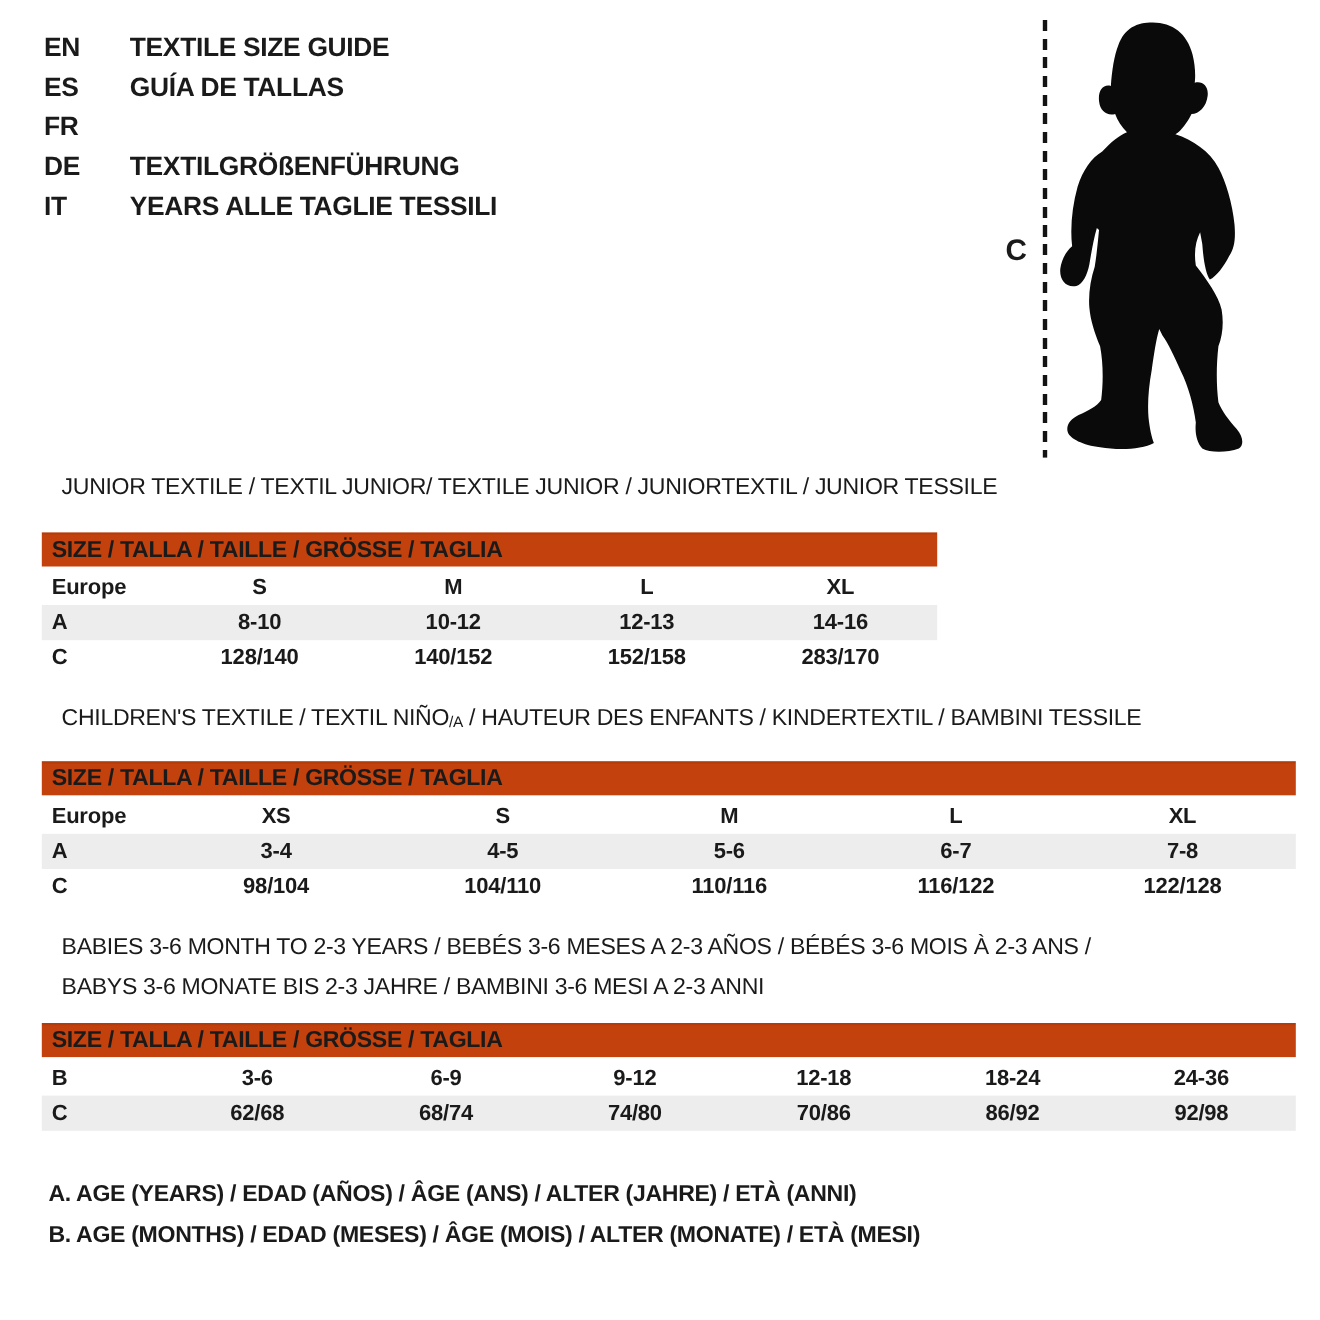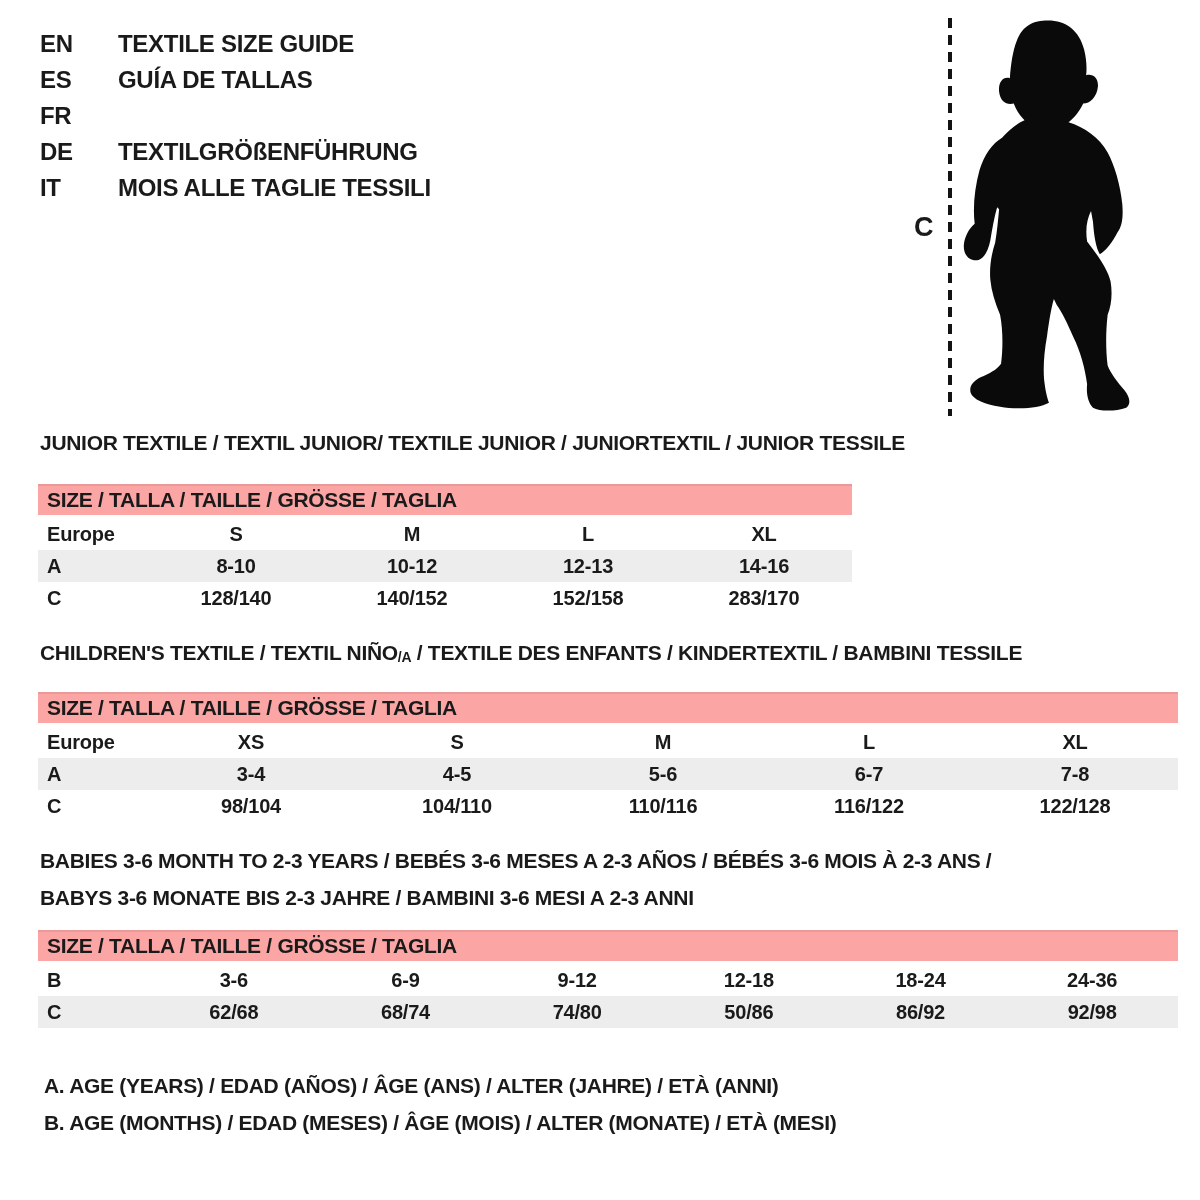--- a/index.html
+++ b/index.html
@@ -22,29 +22,29 @@
   .figure { position: absolute; left: 900px; top: 0; width: 300px; height: 430px; }
   .measure-line {
     position: absolute; left: 48px; top: 18px;
     width: 4px; height: 398px;
     background-image: repeating-linear-gradient(to bottom, #131313 0px, #131313 10px, transparent 10px, transparent 17px);
   }
   .measure-label { position: absolute; left: 14px; top: 212px; font-size: 27px; font-weight: 700; }
   .silhouette { position: absolute; left: 60px; top: 16px; }
 
   
-  .sec-title { position: absolute; left: 40px; font-size: 21px; font-weight: 700; letter-spacing: -0.3px; white-space: nowrap; }
+  .sec-title { position: absolute; left: 56px; font-size: 21px; font-weight: 400; letter-spacing: -0.3px; white-space: nowrap; }
   .sec-title .sub { font-size: 14px; position: relative; top: 2px; }
   .multi-line { line-height: 37px; white-space: nowrap; }
 
   
   .size-table { position: absolute; }
   .size-bar {
     height: 31px; display: flex; align-items: center;
-    background: #fca5a5;
+    background: #c2410c;
     box-shadow: inset 0 2px 0 rgba(0,0,0,0.07);
     font-size: 21px; font-weight: 700; letter-spacing: -0.3px;
     padding-left: 9px; box-sizing: border-box;
   }
   .rows { margin-top: 3px; }
   .t-row { display: flex; align-items: center; height: 32px; font-size: 20px; font-weight: 700; letter-spacing: -0.2px; }
   .t-row:nth-child(2) { background: #ededed; }
   .t-row .lbl { width: 110px; padding-left: 9px; box-sizing: border-box; }
   .t-row .cell { flex: 1 1 0; text-align: center; }
 
@@ -67,21 +67,21 @@
     </div>
     <div class="lang-row">
       <span class="lang-code">FR</span>
     </div>
     <div class="lang-row">
       <span class="lang-code">DE</span>
       <span class="lang-label">TEXTILGRÖßENFÜHRUNG</span>
     </div>
     <div class="lang-row">
       <span class="lang-code">IT</span>
-      <span class="lang-label">MOIS ALLE TAGLIE TESSILI</span>
+      <span class="lang-label">YEARS ALLE TAGLIE TESSILI</span>
     </div>
   </div>
 
   <div class="figure">
     <div class="measure-label">C</div>
     <div class="measure-line"></div>
     <svg class="silhouette" width="176" height="400" viewBox="0 0 180 408">
       <path d="M 90 4
            C 108 4 122 14 127 34
            C 129 42 130 52 129 60
@@ -153,21 +153,21 @@
       <div class="t-row">
         <div class="lbl">C</div>
         <div class="cell">128/140</div>
         <div class="cell">140/152</div>
         <div class="cell">152/158</div>
         <div class="cell">283/170</div>
       </div>
     </div>
   </div>
 
-  <div class="sec-title" style="top:641px"><span>CHILDREN'S TEXTILE / TEXTIL NIÑO</span><span class="sub">/A</span><span> / TEXTILE DES ENFANTS / KINDERTEXTIL / BAMBINI TESSILE</span></div>
+  <div class="sec-title" style="top:641px"><span>CHILDREN'S TEXTILE / TEXTIL NIÑO</span><span class="sub">/A</span><span> / HAUTEUR DES ENFANTS / KINDERTEXTIL / BAMBINI TESSILE</span></div>
   <div class="size-table" style="left:38px; top:692px; width:1140px">
     <div class="size-bar">SIZE / TALLA / TAILLE / GRÖSSE / TAGLIA</div>
     <div class="rows">
       <div class="t-row">
         <div class="lbl">Europe</div>
         <div class="cell">XS</div>
         <div class="cell">S</div>
         <div class="cell">M</div>
         <div class="cell">L</div>
         <div class="cell">XL</div>
@@ -205,21 +205,21 @@
         <div class="cell">9-12</div>
         <div class="cell">12-18</div>
         <div class="cell">18-24</div>
         <div class="cell">24-36</div>
       </div>
       <div class="t-row">
         <div class="lbl">C</div>
         <div class="cell">62/68</div>
         <div class="cell">68/74</div>
         <div class="cell">74/80</div>
-        <div class="cell">50/86</div>
+        <div class="cell">70/86</div>
         <div class="cell">86/92</div>
         <div class="cell">92/98</div>
       </div>
     </div>
   </div>
 
   <div class="footnotes">
     <div>A. AGE (YEARS) / EDAD (AÑOS) / ÂGE (ANS) / ALTER (JAHRE) / ETÀ (ANNI)</div>
     <div>B. AGE (MONTHS) / EDAD (MESES) / ÂGE (MOIS) / ALTER (MONATE) / ETÀ (MESI)</div>
   </div>

